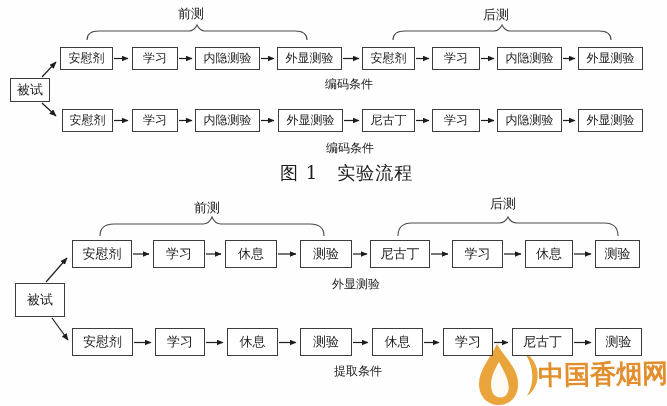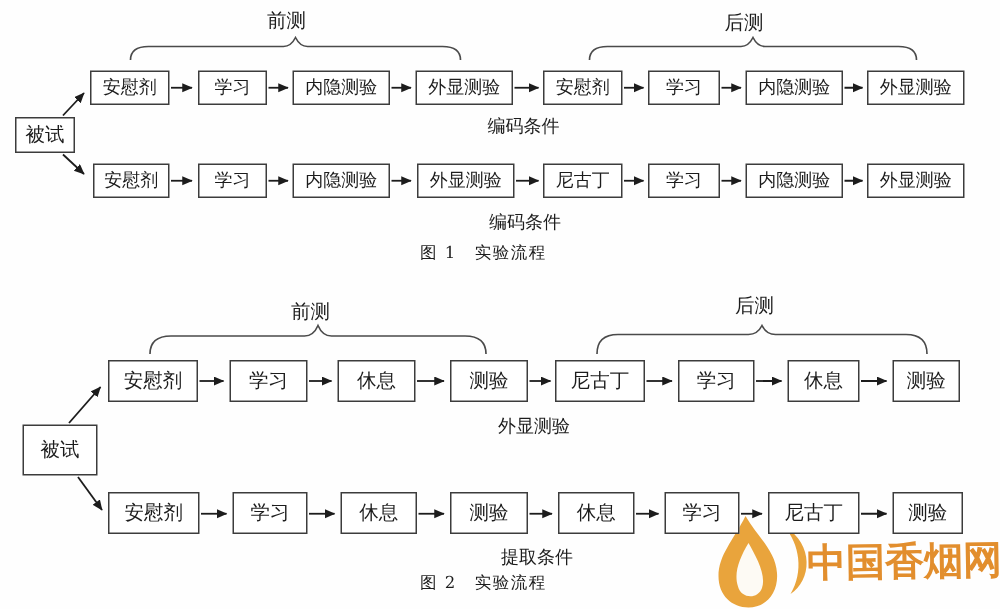--- a/index.html
+++ b/index.html
@@ -10,21 +10,21 @@
   #wires{position:absolute;left:0;top:0;width:667px;height:406px;}
   .bx{
     position:absolute;box-sizing:border-box;border:1px solid #3c3c3c;background:#fff;
     display:flex;align-items:center;justify-content:center;white-space:nowrap;
   }
   .f1{height:23px;font-size:12px;}
   .f2{height:28px;font-size:13px;}
   .lbl{position:absolute;white-space:nowrap;text-align:left;}
   .brace-lbl{font-size:13px;}
   .cond-lbl{font-size:12px;}
-  .cap{font-size:11px;letter-spacing:1px;}
+  .cap{font-size:18px;letter-spacing:1px;}
   .wm-text{
     position:absolute;left:538px;top:357px;width:130px;
     font-size:26px;font-weight:bold;letter-spacing:0px;color:#E28E2D;
     transform:rotate(-1deg);
   }
 </style>
 </head>
 <body>
 
 <div id="stage">
@@ -148,17 +148,16 @@
   <div class="bx f2" style="left:155px;top:328px;width:50px">学习</div>
   <div class="bx f2" style="left:227px;top:328px;width:51px">休息</div>
   <div class="bx f2" style="left:300px;top:328px;width:52px">测验</div>
   <div class="bx f2" style="left:372px;top:328px;width:51px">休息</div>
   <div class="bx f2" style="left:443px;top:328px;width:50px">学习</div>
   <div class="bx f2" style="left:512px;top:328px;width:61px">尼古丁</div>
   <div class="bx f2" style="left:595px;top:328px;width:47px">测验</div>
 
   <div class="lbl cond-lbl" style="left:334px;top:363px;width:60px">提取条件</div>
 
-  <div class="lbl cap" style="left:280px;top:381px;width:110px">图 2　实验流程</div>
 
   <div class="wm-text">中国香烟网</div>
 
 </div>
 
 </body></html>

